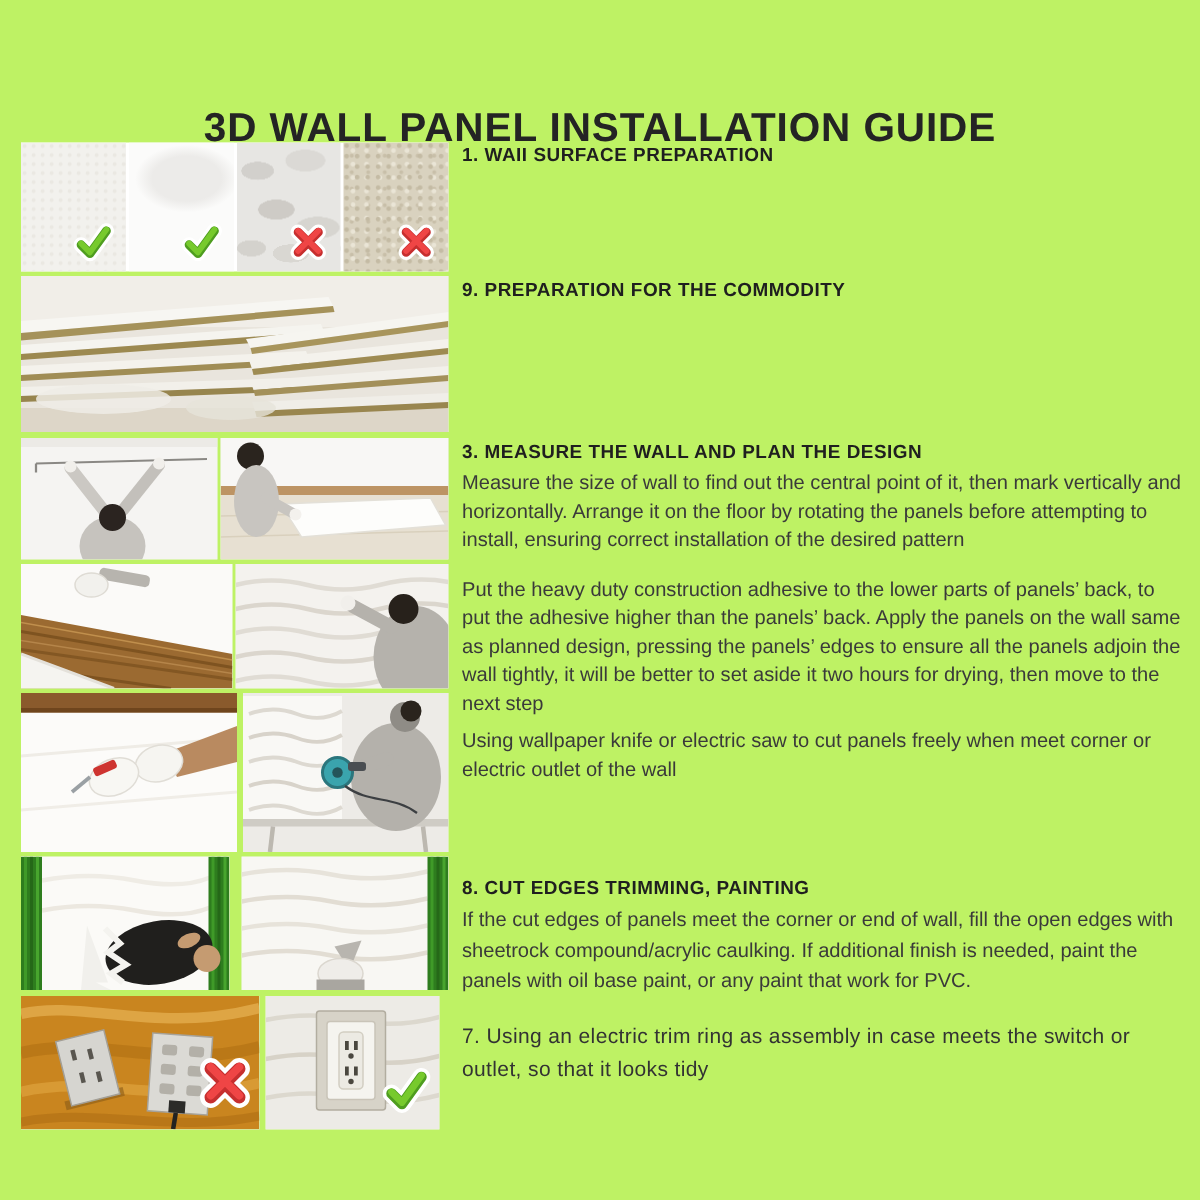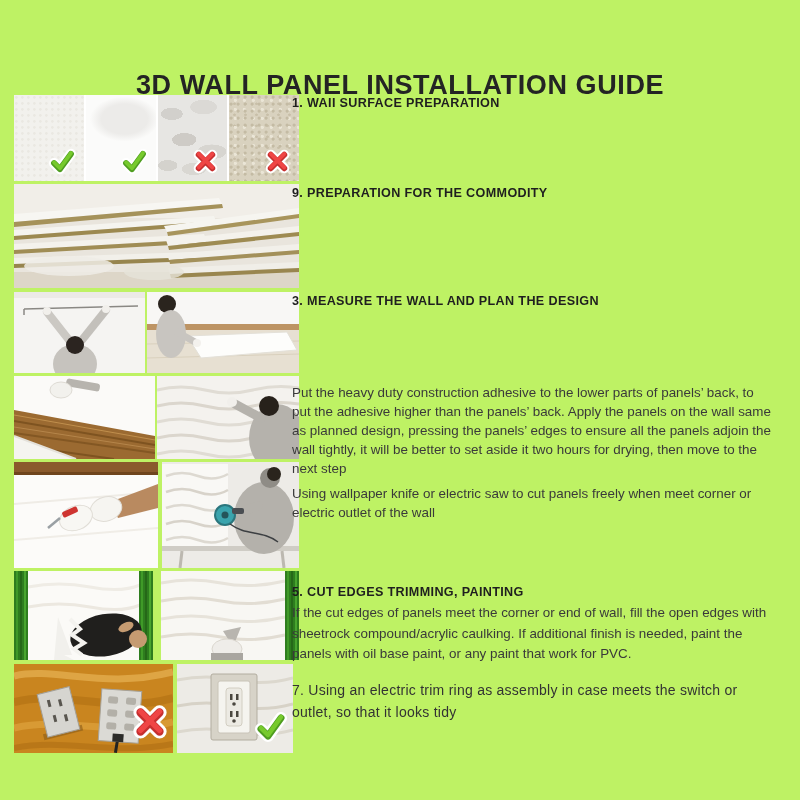--- a/index.html
+++ b/index.html
@@ -25,21 +25,21 @@
          radial-gradient(ellipse 16px 9px at 14% 82%, #d4d2cd 60%, rgba(0,0,0,0) 61%),
          radial-gradient(ellipse 20px 10px at 52% 86%, #d9d7d2 60%, rgba(0,0,0,0) 61%);}
   .sw4{background-color:#d9d2bf;
        background-image:
          radial-gradient(circle at 30% 30%, #c4bba4 1.2px, rgba(0,0,0,0) 1.9px),
          radial-gradient(circle at 70% 60%, #eae5d6 1.2px, rgba(0,0,0,0) 1.9px),
          radial-gradient(circle at 50% 80%, #c8bfa9 1px, rgba(0,0,0,0) 1.6px);
        background-size:7px 7px, 9px 9px, 11px 11px;}
   .mark{position:absolute;}
   .mark-br{right:8px;bottom:6px;}
-  .steps .step{position:absolute;left:292px;width:482px;}
+  .steps .step{position:absolute;left:308px;width:482px;}
   .step h2{font-size:12.6px;font-weight:bold;letter-spacing:.35px;color:#1f1f1f;margin:0 0 4px 0;}
   .step p{font-size:13.4px;line-height:19px;color:#3a3a3a;margin:0;}
   .step.loose p{line-height:20.5px;}
   .step.plain p{font-size:14px;line-height:21.5px;letter-spacing:.25px;color:#333;}
 </style>
 </head>
 <body>
 
 <div class="page">
 
@@ -296,32 +296,33 @@
     <div class="step" style="top:96px;">
       <h2>1. WAII SURFACE PREPARATION</h2>
     </div>
 
     <div class="step" style="top:186px;">
       <h2>9. PREPARATION FOR THE COMMODITY</h2>
     </div>
 
     <div class="step" style="top:294px;">
       <h2>3. MEASURE THE WALL AND PLAN THE DESIGN</h2>
+      <p>Measure the size of wall to find out the central point of it, then mark vertically and horizontally. Arrange it on the floor by rotating the panels before attempting to install, ensuring correct installation of the desired pattern</p>
     </div>
 
     <div class="step" style="top:383px;">
       <p>Put the heavy duty construction adhesive to the lower parts of panels’ back, to put the adhesive higher than the panels’ back. Apply the panels on the wall same as planned design, pressing the panels’ edges to ensure all the panels adjoin the wall tightly, it will be better to set aside it two hours for drying, then move to the next step</p>
     </div>
 
     <div class="step" style="top:484px;">
       <p>Using wallpaper knife or electric saw to cut panels freely when meet corner or electric outlet of the wall</p>
     </div>
 
     <div class="step loose" style="top:585px;">
-      <h2>5. CUT EDGES TRIMMING, PAINTING</h2>
+      <h2>8. CUT EDGES TRIMMING, PAINTING</h2>
       <p>If the cut edges of panels meet the corner or end of wall, fill the open edges with sheetrock compound/acrylic caulking. If additional finish is needed, paint the panels with oil base paint, or any paint that work for PVC.</p>
     </div>
 
     <div class="step plain" style="top:680px;">
       <p>7. Using an electric trim ring as assembly in case meets the switch or outlet, so that it looks tidy</p>
     </div>
 
   </div>
 </div>
 

